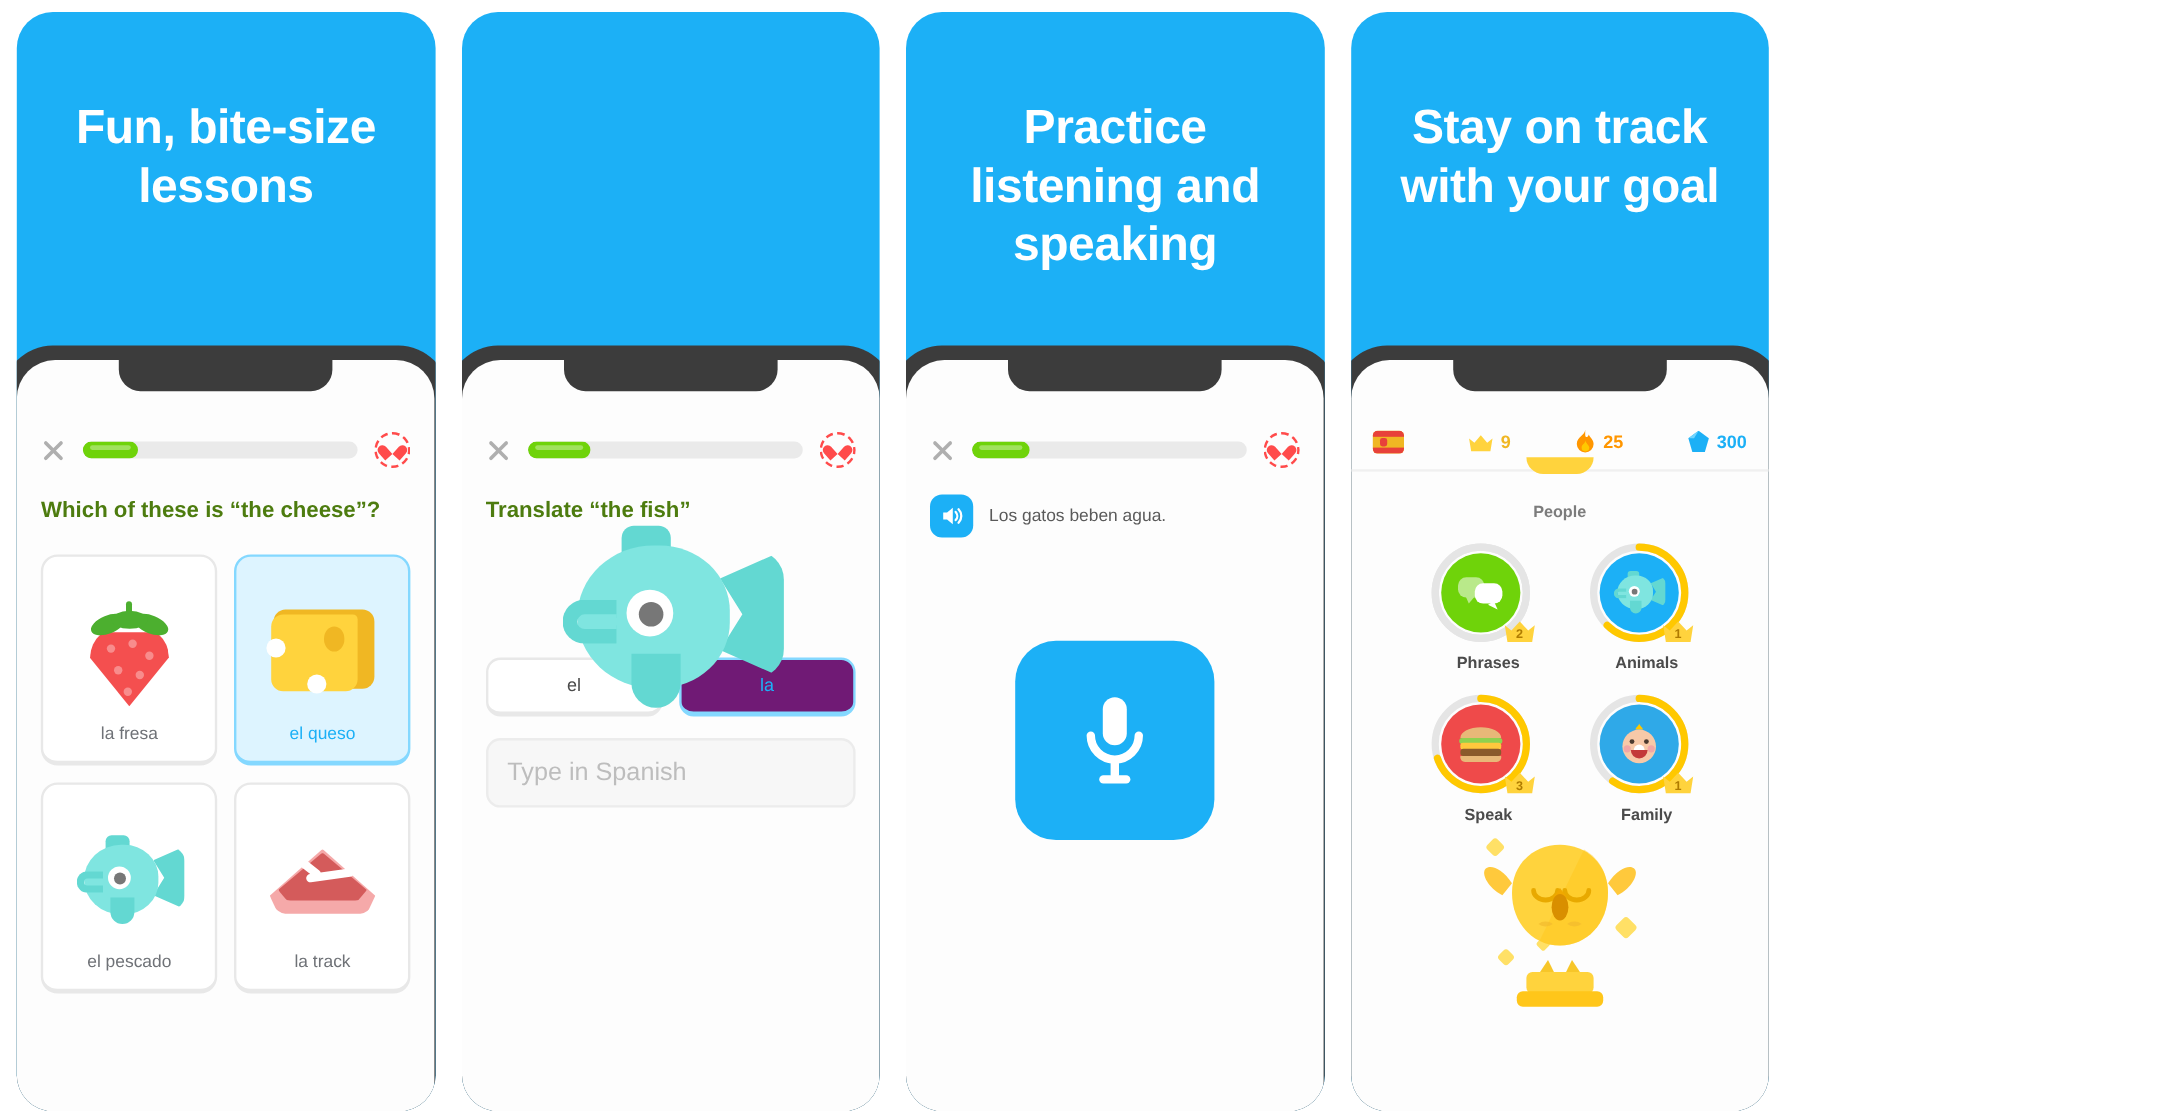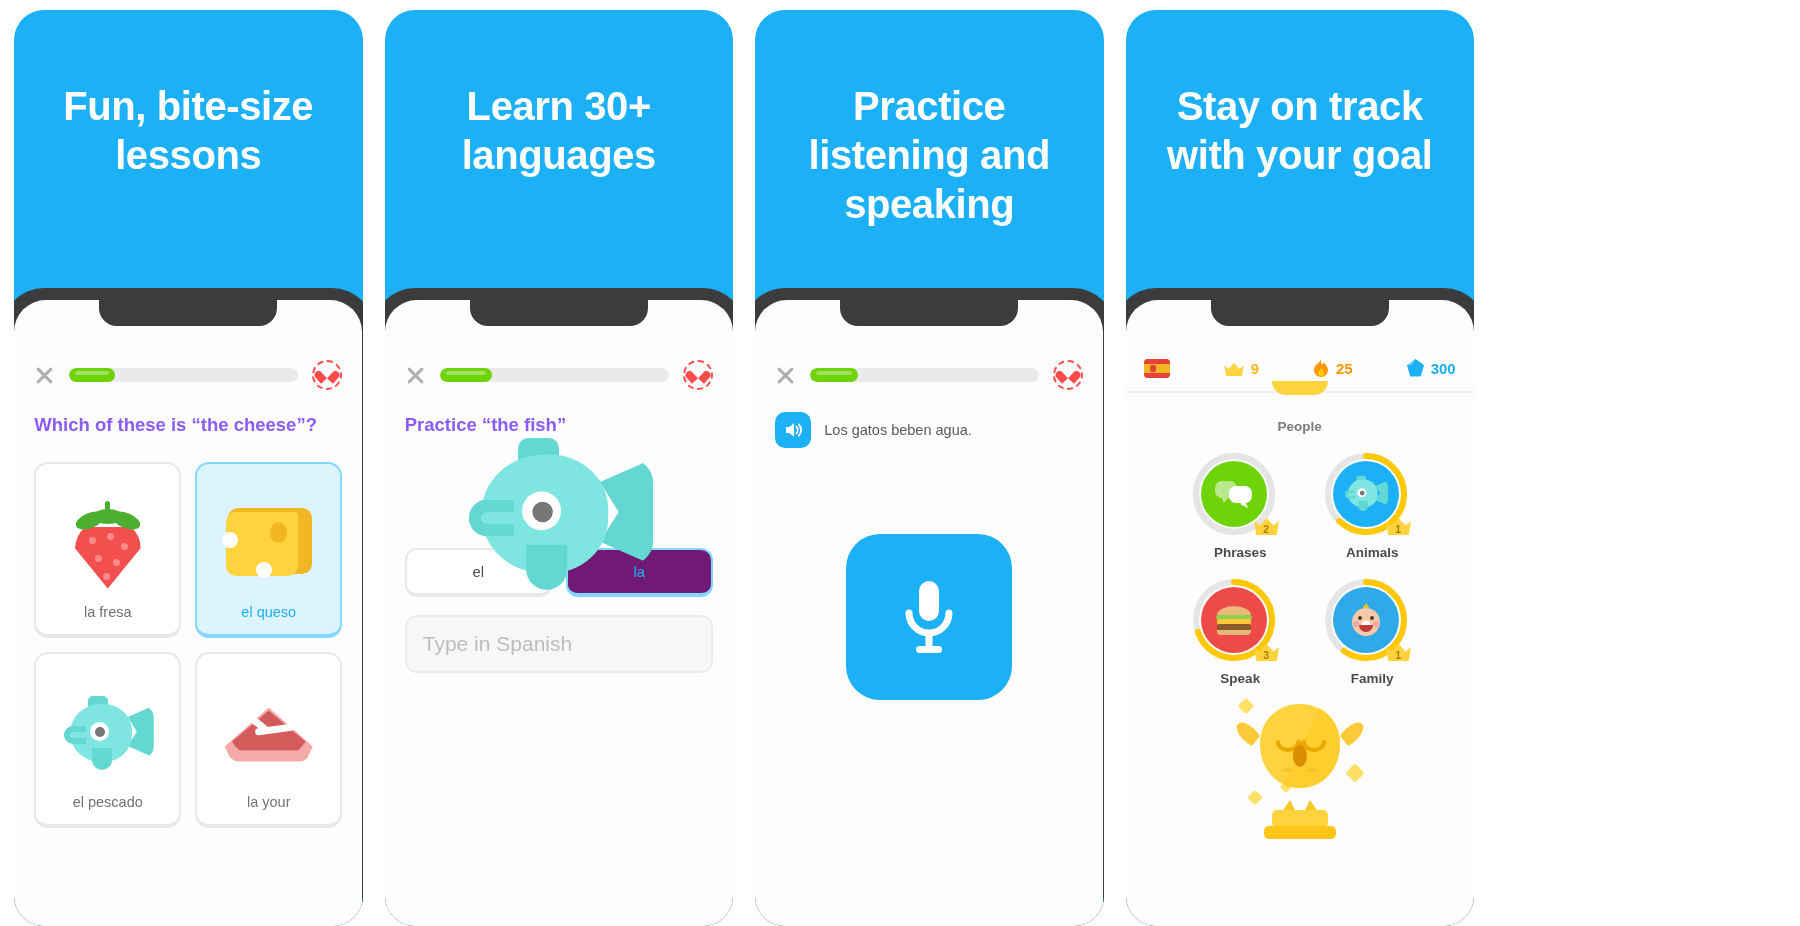--- a/index.html
+++ b/index.html
@@ -122,21 +122,21 @@
     border-radius: 5px 5px 0 0;
     top: 0;
   }
   .heart:before { left: 0;  transform: rotate(-42deg); transform-origin: 50% 100%; }
   .heart:after  { right: 0; transform: rotate(42deg);  transform-origin: 50% 100%; }
 
   .prompt {
     padding: 22px 20px 0 20px;
     font-size: 18.5px;
     font-weight: bold;
-    color: #8b5cf6;
+    color: #4d7c0f;
     line-height: 1.38;
   }
 
   
   .tiles {
     display: grid;
     grid-template-columns: 1fr 1fr;
     gap: 14px;
     padding: 24px 20px 0 20px;
   }
@@ -355,44 +355,43 @@
 
           <div class="tile">
             <div class="art">
               <div class="meat">
                 <div class="outer"></div>
                   <div class="inner"></div>
                 <div class="bone2"></div>
                   <div class="bone"></div>
               </div>
             </div>
-            <div class="lbl">la your</div>
+            <div class="lbl">la track</div>
           </div>
         </div>
       </div>
     </div>
   </div>
 
   <div class="card">
-    <div class="card-title">Learn 30+ languages</div>
     <div class="phone">
       <div class="screen">
         <div class="notch"></div>
 
         <div class="topbar">
           <div class="x-icon"></div>
           <div class="progress">
               <i style="width:23%"></i>
             </div>
           <div class="heart-badge">
               <div class="heart"></div>
             </div>
         </div>
 
-        <div class="prompt">Practice “the fish”</div>
+        <div class="prompt">Translate “the fish”</div>
 
         <div class="big-art">
           <div class="big-fish">
             <div class="fish">
               <div class="top"></div>
                 <div class="tail"></div>
                 <div class="body"></div>
               <div class="fin"></div>
                 <div class="mouth"></div>
               <div class="eyeW"></div>

